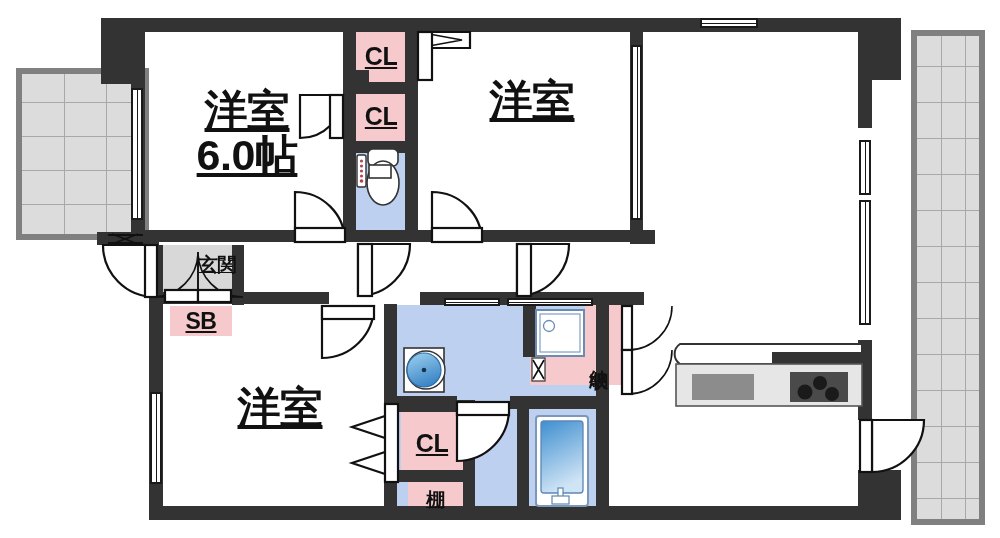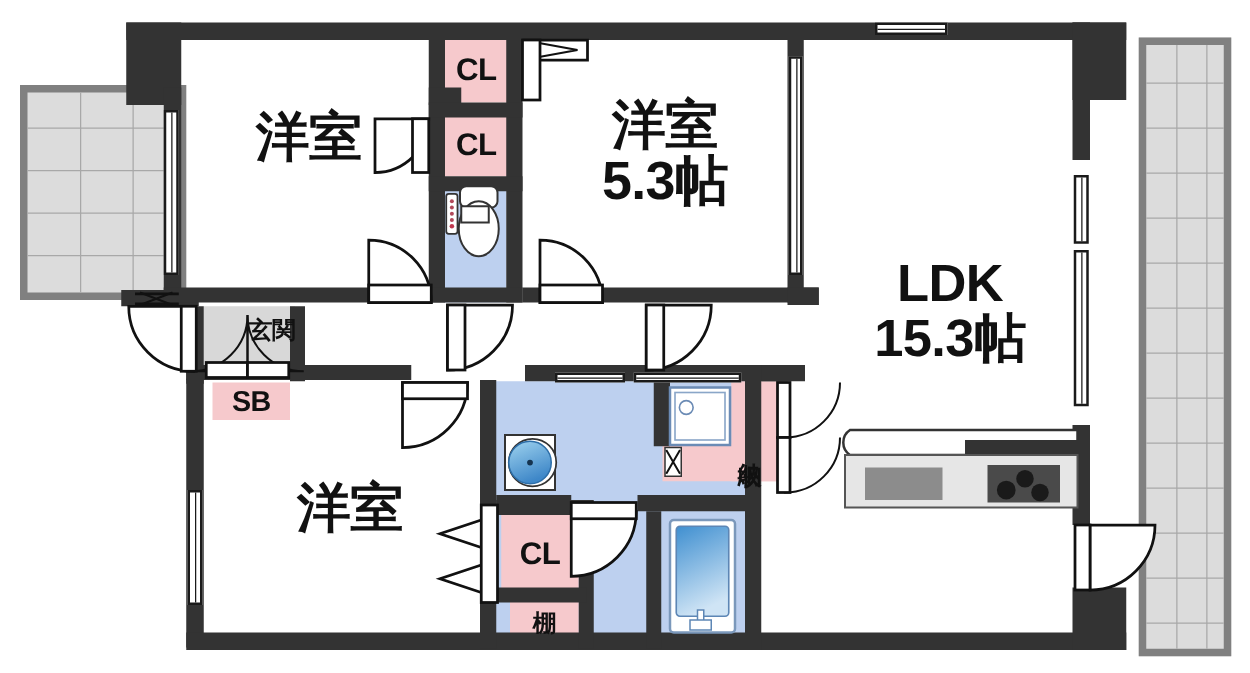--- a/index.html
+++ b/index.html
@@ -27,20 +27,21 @@
   .bgrid-h   { position: absolute; height: 1px; background: #a8a8a8; }
 
   .label {
     position: absolute;
     color: #111111;
     font-weight: bold;
     text-align: center;
     white-space: nowrap;
     line-height: 1.04;
     letter-spacing: -0.5px;
+    text-decoration: underline;
   }
   .label.big   { font-size: 43px; }
   .label.ldk   { font-size: 42px; }
   .label.cl    { font-size: 25px; }
   .label.small { font-size: 19px; }
   .label.vert  { writing-mode: vertical-rl; font-size: 19px; letter-spacing: 0px; }
 
   
   .win-h {
     position: absolute;
@@ -173,35 +174,31 @@
 
   <div class="wall" style="left:397px; top:400px; width:72px; height:12px;"></div>
   <div class="wall" style="left:463px; top:400px; width:12px; height:119px;"></div>
   <div class="wall" style="left:397px; top:470px; width:72px; height:12px;"></div>
 
   <div class="wall" style="left:643px; top:230px; width:12px; height:14px;"></div>
   <div class="wall" style="left:630px; top:230px; width:25px; height:14px;"></div>
 
   <div class="label big" style="left:152px; top:88px; width:190px;">
     <div>洋室</div>
+    <div>6.0帖</div>
   </div>
 
   <div class="label big" style="left:437px; top:78px; width:190px;">
     <div>洋室</div>
-    <div>5.3帖</div>
   </div>
 
   <div class="label big" style="left:185px; top:385px; width:190px;">
     <div>洋室</div>
   </div>
 
-  <div class="label ldk" style="left:645px; top:205px; width:230px;">
-    <div>LDK</div>
-    <div>15.3帖</div>
-  </div>
 
   <div class="label cl" style="left:355px; top:43px; width:52px;">CL</div>
   <div class="label cl" style="left:355px; top:103px; width:52px;">CL</div>
   <div class="label cl" style="left:401px; top:430px; width:62px;">CL</div>
   <div class="label small" style="left:408px; top:490px; width:55px;">棚</div>
   <div class="label vert" style="left:589px; top:330px; height:50px;">収納</div>
   <div class="label small" style="left:181px; top:255px; width:73px;">玄関</div>
   <div class="label small" style="left:170px; top:310px; width:62px; font-size:23px;">SB</div>
 
   <div class="win-v" style="left:131px; top:88px; width:12px; height:132px;"></div>

